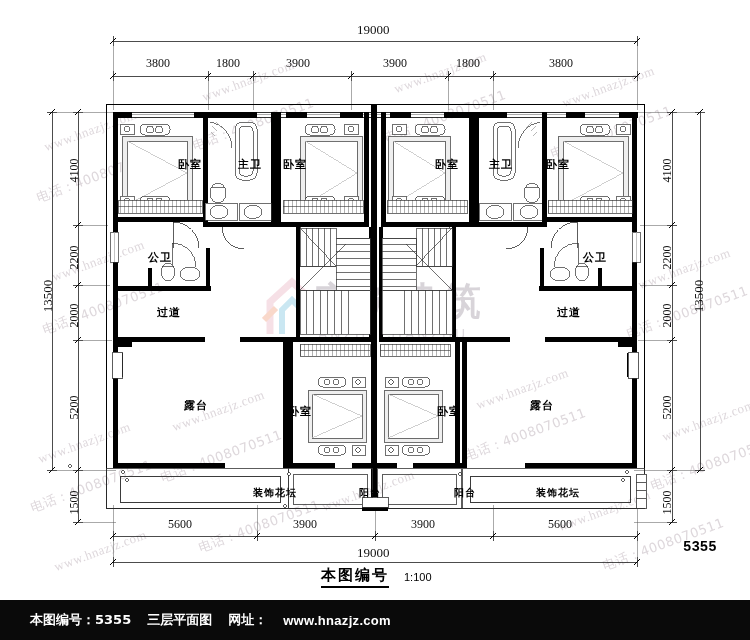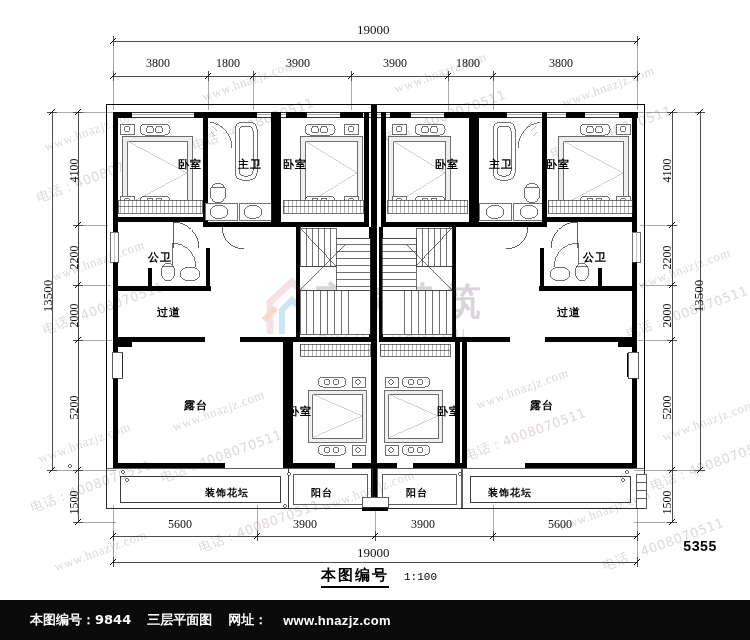--- a/index.html
+++ b/index.html
@@ -20,27 +20,27 @@
   .logo-en{position:absolute;left:56px;top:54px;font-size:14px;color:#c3bcc5;
            font-family:"Liberation Sans",sans-serif;letter-spacing:3px;white-space:nowrap;}
   
   .dim{position:absolute;font-family:"Liberation Serif",serif;font-size:12px;color:#111;
        white-space:nowrap;}
   .dim.v{transform-origin:center center;}
   .dim-big{font-size:13px;}
   
   .rl{position:absolute;font-family:"DejaVu Sans",sans-serif;font-size:11px;font-weight:700;
       color:#000;white-space:nowrap;letter-spacing:1px;}
-  .rl-sm{font-size:10px;}
+  .rl-sm{font-size:10px;margin-left:48px;}
   
   .title-cn{position:absolute;left:321px;top:566px;font-size:15px;font-weight:700;
             font-family:"DejaVu Sans",sans-serif;letter-spacing:2px;
             border-bottom:2px solid #000;padding-bottom:1px;}
   .title-scale{position:absolute;left:404px;top:571px;font-size:11px;
-               font-family:Liberation Mono, monospace;}
+               font-family:Liberation Sans, sans-serif;}
   .code-br{position:absolute;left:683px;top:539px;font-size:14px;font-weight:700;
            font-family:Liberation Mono, monospace;}
   
   .footer{position:absolute;left:0;top:600px;width:750px;height:40px;background:#0a0a0a;
           display:flex;align-items:center;}
   .footer .inner{display:flex;align-items:center;gap:16px;padding-left:30px;
                  color:#fff;font-size:13px;font-weight:700;
                  font-family:"DejaVu Sans",sans-serif;white-space:nowrap;}
   .footer .mono{font-family:"Liberation Sans",sans-serif;letter-spacing:.3px;}
 </style>
@@ -748,18 +748,18 @@
   <span class="rl rl-sm" style="left:406px;top:486px;">阳台</span>
   <span class="rl rl-sm" style="left:488px;top:486px;">装饰花坛</span>
 
   <span class="title-cn">本图编号</span>
   <span class="title-scale">1:100</span>
   <span class="code-br">5355</span>
 </div>
 
 <div class="footer">
   <div class="inner">
-    <span>本图编号：9844</span>
+    <span>本图编号：5355</span>
     <span>三层平面图</span>
     <span>网址：</span>
     <span class="mono">www.hnazjz.com</span>
   </div>
 </div>
 
 </body></html>

